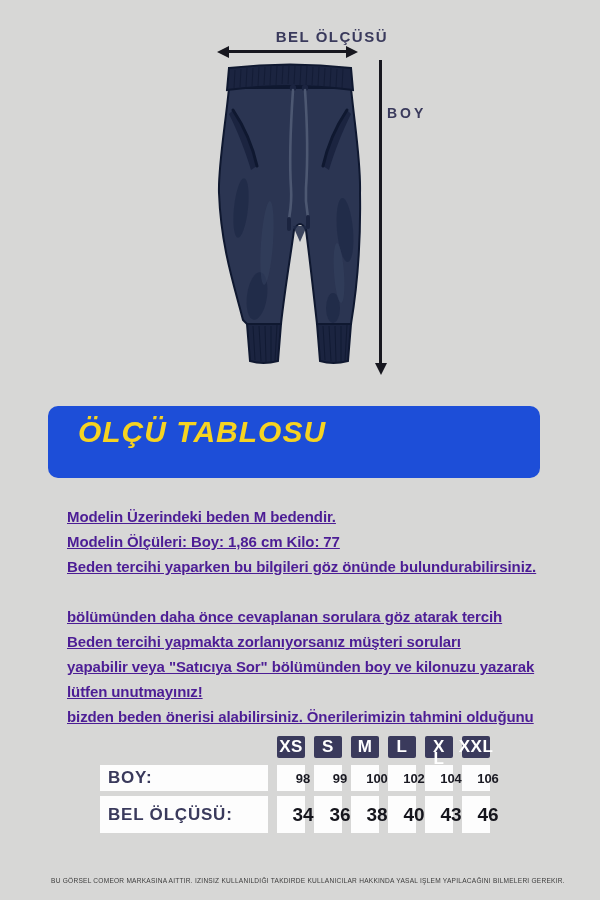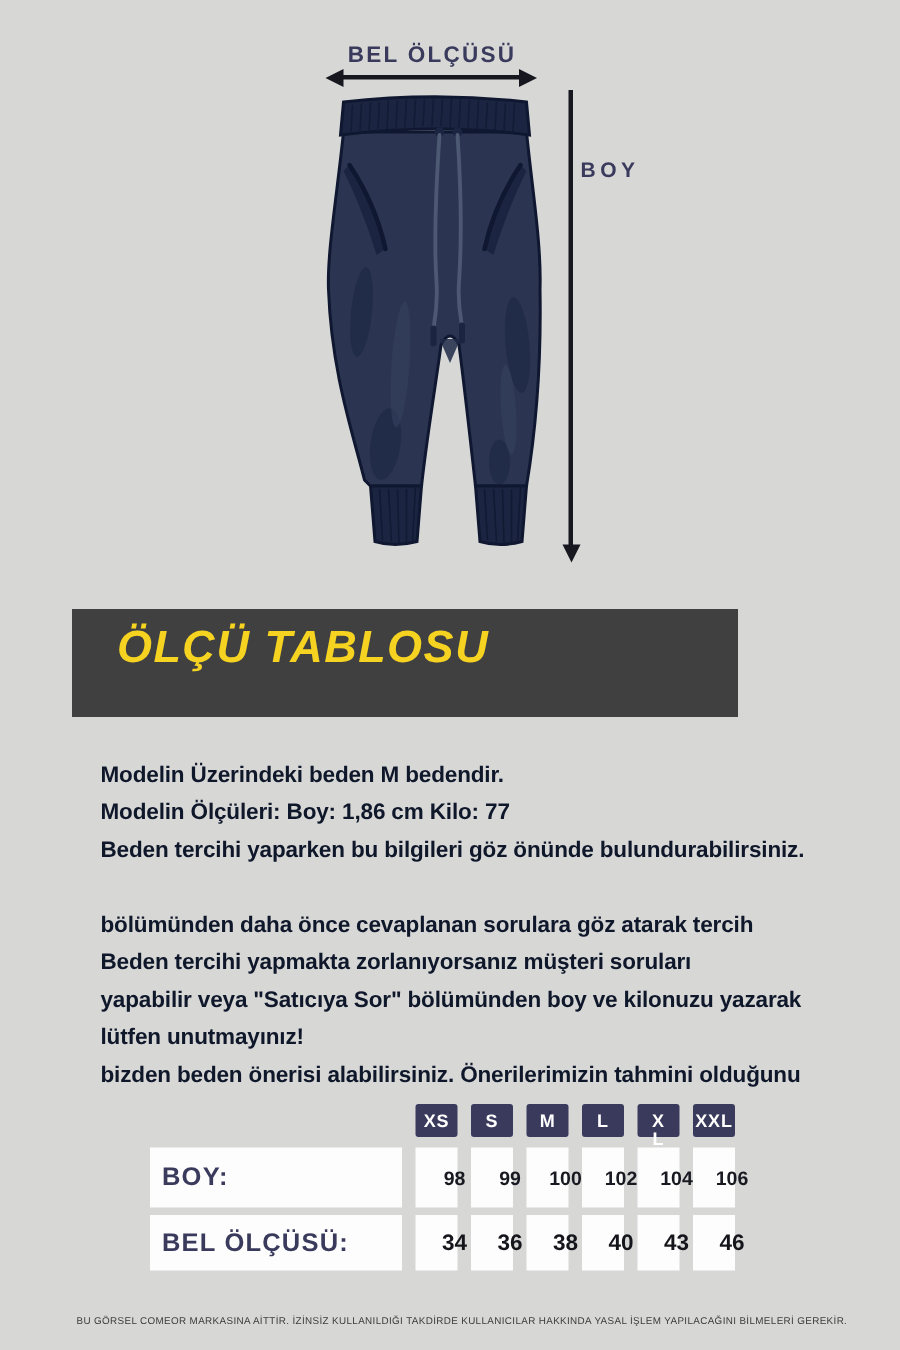--- a/index.html
+++ b/index.html
@@ -5,21 +5,21 @@
   html,body{margin:0;padding:0;}
   body{
     width:600px;height:900px;position:relative;overflow:hidden;
     background:#d7d7d6;
     font-family:"Liberation Sans", sans-serif;
   }
   .abs{position:absolute;}
 
   
   .waist-label{
-    left:188px;top:28px;width:200px;text-align:center;
+    left:188px;top:28px;width:200px;text-align:right;
     font-size:15px;font-weight:800;letter-spacing:1.5px;color:#3a3a5c;
   }
   .h-arrow-line{left:228px;top:50px;width:120px;height:2.5px;background:#17171f;}
   .h-arrow-left{left:217px;top:45.5px;width:0;height:0;
     border-top:6px solid transparent;border-bottom:6px solid transparent;
     border-right:12px solid #17171f;}
   .h-arrow-right{left:346px;top:45.5px;width:0;height:0;
     border-top:6px solid transparent;border-bottom:6px solid transparent;
     border-left:12px solid #17171f;}
   .v-arrow-line{left:379px;top:60px;width:2.5px;height:306px;background:#17171f;}
@@ -27,61 +27,61 @@
     border-left:6px solid transparent;border-right:6px solid transparent;
     border-top:12px solid #17171f;}
   .boy-label{
     left:387px;top:105px;font-size:14px;font-weight:800;
     letter-spacing:3px;color:#3a3a5c;
   }
   .pants-svg{left:205px;top:58px;}
 
   
   .banner{
-    left:48px;top:406px;width:444px;height:72px;background:#404040;border-radius:0;
+    left:48px;top:406px;width:492px;height:72px;background:#1d4ed8;border-radius:10px;
   }
   .banner-title{
     position:absolute;left:30px;top:9px;
     font-size:30px;font-style:italic;font-weight:800;color:#f6d321;letter-spacing:1px;
   }
   .banner-subtitle{
     position:absolute;left:33px;top:48px;
     font-size:12.5px;font-weight:800;color:#ffffff;letter-spacing:2.6px;
   }
 
   
-  .para{left:67px;color:#0f172a;font-size:15px;font-weight:800;
-    line-height:25px;letter-spacing:-0.1px;white-space:nowrap;}
+  .para{left:67px;color:#4c1d95;font-size:15px;font-weight:800;
+    line-height:25px;letter-spacing:-0.1px;white-space:nowrap;text-decoration:underline;}
   .para-1{top:504px;}
   .para-2{top:604px;}
 
   
   .size-table{left:100px;top:736px;width:390px;}
   .t-row{display:grid;grid-template-columns:168px repeat(6,28px);column-gap:9px;}
   .t-row-head{height:22px;margin-bottom:7px;}
-  .t-row-1{height:40px;margin-bottom:5px;}
+  .t-row-1{height:26px;margin-bottom:5px;}
   .t-row-2{height:37px;}
   .chip{
     background:#3a3a5c;border-radius:2px;height:22px;overflow:visible;
     display:flex;justify-content:center;align-items:flex-start;padding-top:5px;
     box-sizing:border-box;
-    color:#ffffff;font-size:12px;font-weight:800;line-height:12px;
+    color:#ffffff;font-size:17px;font-weight:800;line-height:12px;
     letter-spacing:0.5px;white-space:pre-line;text-align:center;
   }
   .row-label{
     background:#fdfdfd;display:flex;align-items:center;padding-left:8px;
     box-sizing:border-box;
     color:#3a3a5c;font-size:17px;font-weight:800;letter-spacing:0.8px;
   }
   .cell{
     background:#fdfdfd;display:flex;align-items:center;justify-content:center;
     font-weight:800;color:#191922;padding-left:24px;
   }
   .t-row-1 .cell{font-size:13px;}
-  .t-row-2 .cell{font-size:15px;color:#15151c;}
+  .t-row-2 .cell{font-size:19px;color:#15151c;}
 
   
   .footer{
     left:0;top:877px;width:567px;text-align:center;
     font-size:8px;font-weight:500;color:#3c3c3c;letter-spacing:0.3px;
     transform:scale(0.82);transform-origin:center top;white-space:nowrap;
   }
 </style>
 </head>
 <body>

